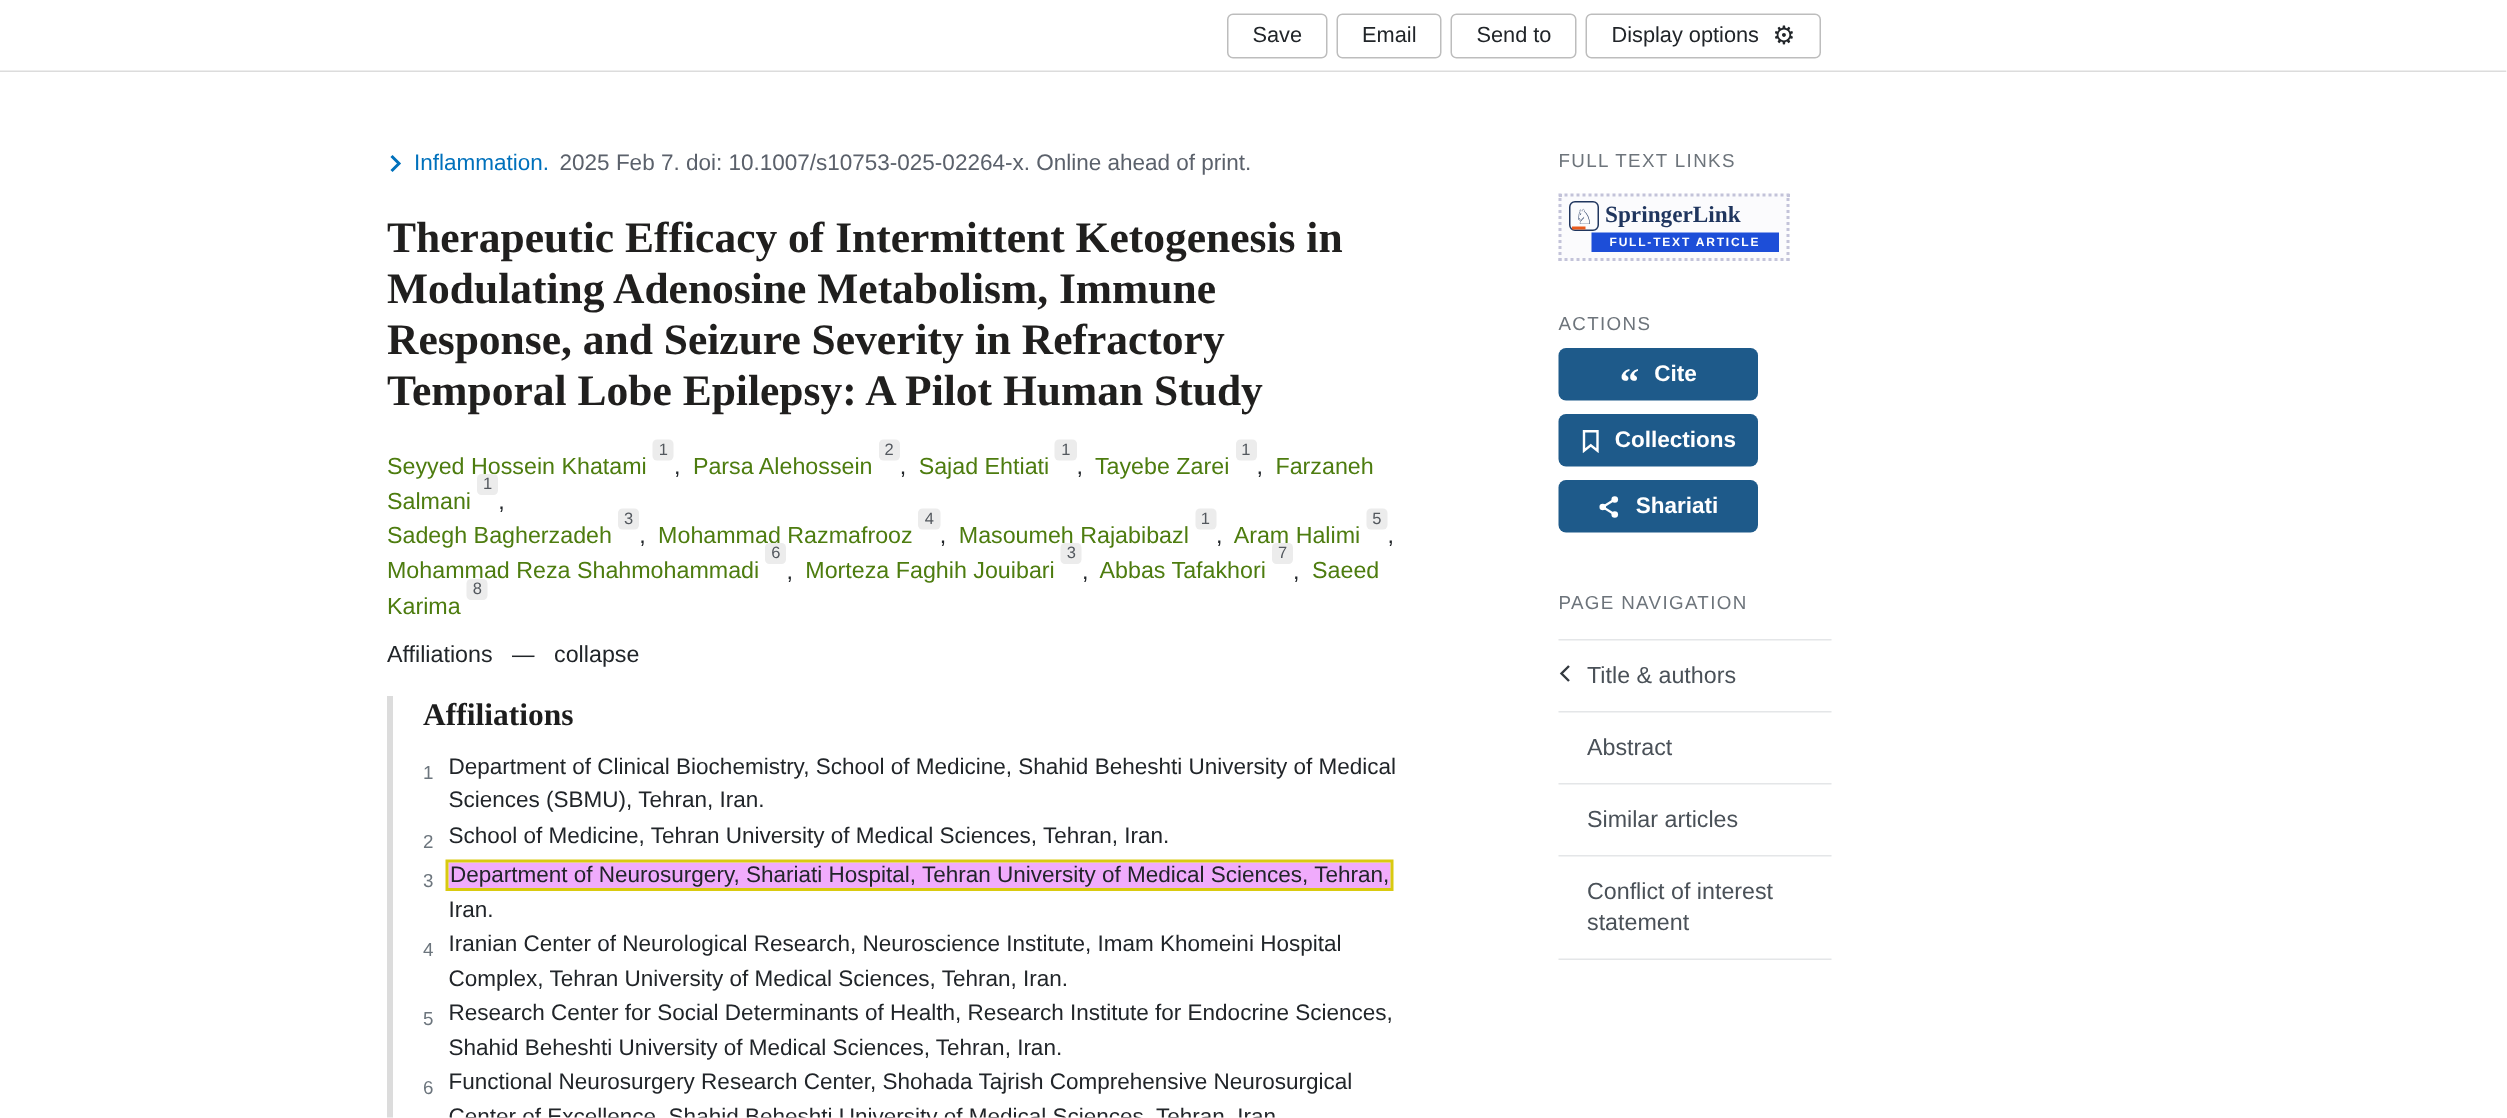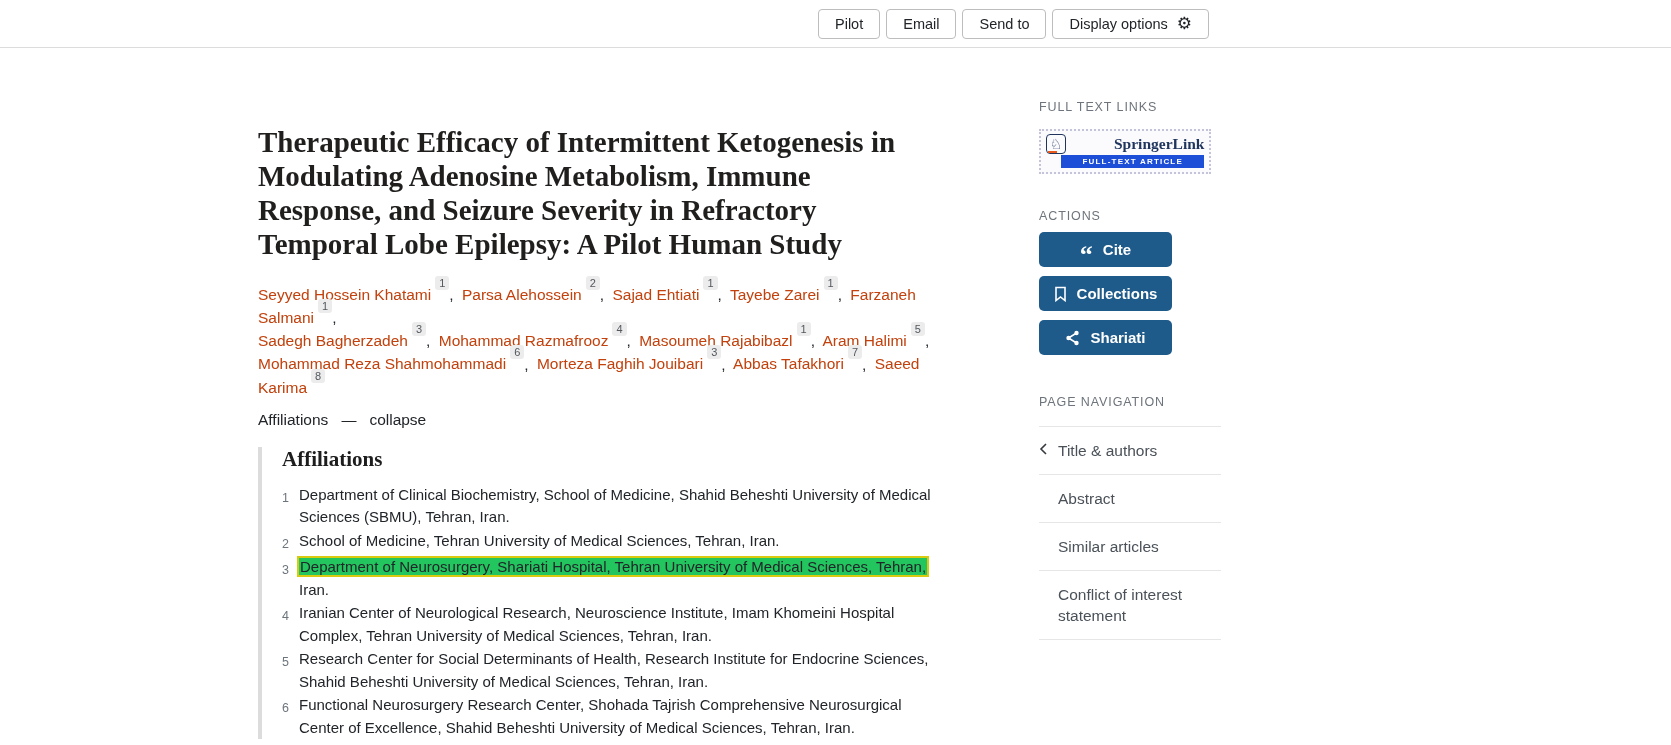--- a/index.html
+++ b/index.html
@@ -18,54 +18,54 @@
   .content { margin-left:258px; width:692px; padding-top:52px; }
 
   .citation { font-size:15px; color:#5b616b; display:flex; align-items:center; gap:7px; }
   .cit-chevron { display:flex; align-items:center; }
   .cit-link { color:#0071bc; text-decoration:none; cursor:pointer; }
 
   .title { font-family:"Liberation Serif", serif; font-size:29px; font-weight:700;
            line-height:34px; color:#201f1e; margin-top:25px; width:660px; }
 
   .authors { margin-top:22px; font-size:15.5px; line-height:23px; color:#212529; }
-  .author-link { color:#c2410c; text-decoration:none; cursor:pointer; }
+  .author-link { color:#4d7c0f; text-decoration:none; cursor:pointer; }
   .badge { display:inline-block; font-size:11px; line-height:14px; background:#ececec;
            color:#53585e; border-radius:3px; padding:0 4px; position:relative; top:-7px;
            margin-left:4px; }
   .comma { color:#212529; margin-right:4px; }
 
   .aff-toggle { margin-top:12px; font-size:15.5px; display:flex; align-items:center; gap:13px; }
   .toggle-ctl { display:flex; align-items:center; gap:13px; cursor:pointer; }
   .minus { font-size:15px; color:#212529; }
 
   .aff-panel { margin-top:18px; border-left:4px solid #dcdcdc; padding-left:20px; }
   .aff-heading { font-family:"Liberation Serif", serif; font-size:21px; font-weight:700;
                  color:#1d1d1d; }
   .aff-list { list-style:none; margin-top:12px; font-size:15px; line-height:22.5px; }
   .aff-item { display:flex; gap:9px; margin-bottom:1px; }
   .aff-num { color:#6c757d; font-size:12.5px; padding-top:3px; width:8px; flex:none; }
   .aff-text { width:650px; }
-  .hl { background:#22c55e; outline:2px solid #d9ca10; padding:0 1px; color:#212529;margin-top:26px; }
+  .hl { background:#f0abfc; outline:2px solid #d9ca10; padding:0 1px; color:#212529;margin-top:26px; }
   .hl-rest { display:block; }
 
   
   .sidebar { position:absolute; left:1039px; top:100px; width:182px; }
   .side-label { font-size:12.5px; color:#6d747b; letter-spacing:0.9px; }
 
   .springer-badge { margin-top:15px; display:inline-block; border:2px dotted #c3c3d9;
                     background:#fbfbfd; padding:3px 5px 4px; cursor:pointer; }
   .sp-row { display:flex; align-items:center; gap:4px; }
   .sp-icon { width:20px; height:20px; border:1.5px solid #1f355e; border-radius:4px;
              display:flex; align-items:center; justify-content:center; font-size:14px;
              color:#1f355e; position:relative; flex:none; }
   .sp-icon::after { content:""; position:absolute; left:1px; bottom:0; width:9px; height:2px;
                     background:#e9591b; }
   .sp-word { font-family:"Liberation Serif", serif; font-weight:700; font-size:15.5px;
-             color:#1f355e; white-space:nowrap;margin-left:44px; }
+             color:#1f355e; white-space:nowrap; }
   .sp-strip { background:#1d4ed8; color:#fff; font-size:8px; font-weight:700;
               letter-spacing:1.2px; padding:2px 12px; margin-top:1px; margin-left:15px;
               text-align:center; white-space:nowrap; }
 
   .actions { margin-top:35px; }
   .action-btn { width:133px; height:35px; margin-top:9px; background:#1e5a8a; color:#fff;
                 border:none; border-radius:5px; font-size:15px; font-weight:700;
                 display:flex; align-items:center; justify-content:center; gap:10px;
                 cursor:pointer; font-family:inherit; }
   .quote-glyph { font-family:"Liberation Serif", serif; font-size:26px; line-height:0;
@@ -76,32 +76,41 @@
   .nav-item { border-top:1px solid #e4e6e8; padding:13px 0 13px 19px; font-size:15.5px;
               line-height:21px; color:#4a5158; position:relative; cursor:pointer; }
   .nav-item:last-child { border-bottom:1px solid #e4e6e8; }
   .nav-chevron { position:absolute; left:0; top:15px; display:flex; }
 </style>
 </head>
 <body>
 
 <div class="topbar">
   <div class="topbar-buttons">
-    <button class="tb-btn">Pilot</button>
+    <button class="tb-btn">Save</button>
     <button class="tb-btn">Email</button>
     <button class="tb-btn">Send to</button>
     <button class="tb-btn">
       <span>Display options</span>
       <span class="gear">⚙</span>
     </button>
   </div>
 </div>
 
 <div class="content">
 
+  <div class="citation">
+    <span class="cit-chevron">
+      <svg width="11" height="14" viewBox="0 0 11 14">
+          <polyline points="3,2 8,7 3,12" fill="none" stroke="#0071bc" stroke-width="2"></polyline>
+        </svg>
+    </span>
+    <a class="cit-link">Inflammation.</a>
+    <span>2025 Feb 7. doi: 10.1007/s10753-025-02264-x. Online ahead of print.</span>
+  </div>
 
   <h1 class="title">Therapeutic Efficacy of Intermittent Ketogenesis in Modulating Adenosine Metabolism, Immune Response, and Seizure Severity in Refractory Temporal Lobe Epilepsy: A Pilot Human Study</h1>
 
   <div class="authors">
     <div>
       <a class="author-link">Seyyed Hossein Khatami</a><sup class="badge">1</sup><span class="comma">,</span>
       <a class="author-link">Parsa Alehossein</a><sup class="badge">2</sup><span class="comma">,</span>
       <a class="author-link">Sajad Ehtiati</a><sup class="badge">1</sup><span class="comma">,</span>
       <a class="author-link">Tayebe Zarei</a><sup class="badge">1</sup><span class="comma">,</span>
       <a class="author-link">Farzaneh Salmani</a><sup class="badge">1</sup><span class="comma">,</span>

